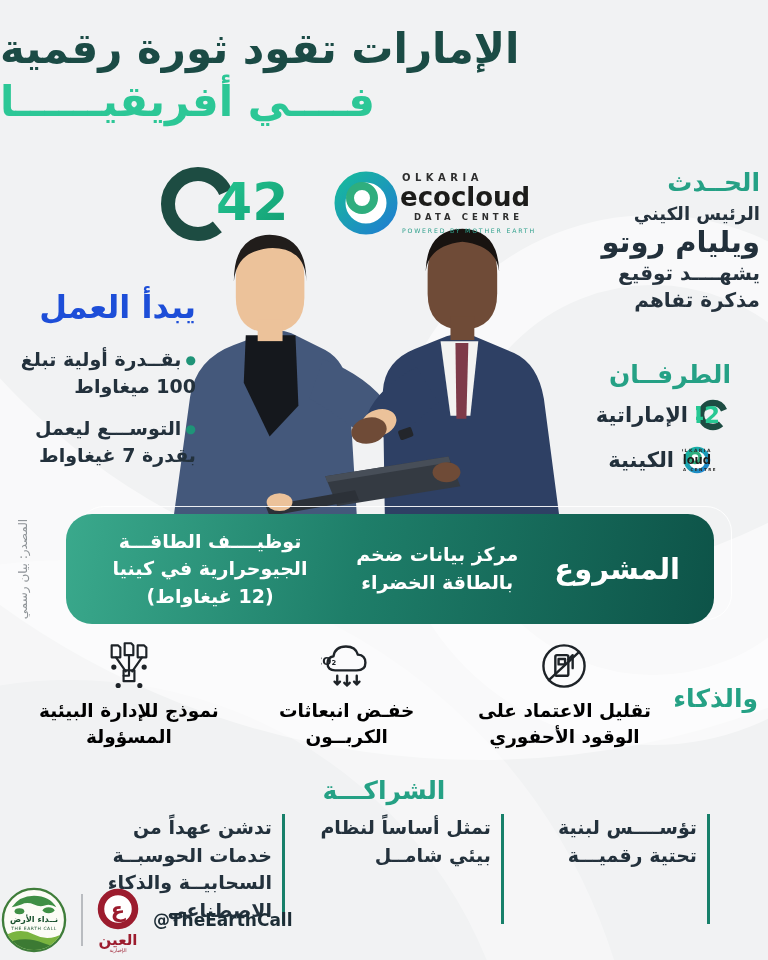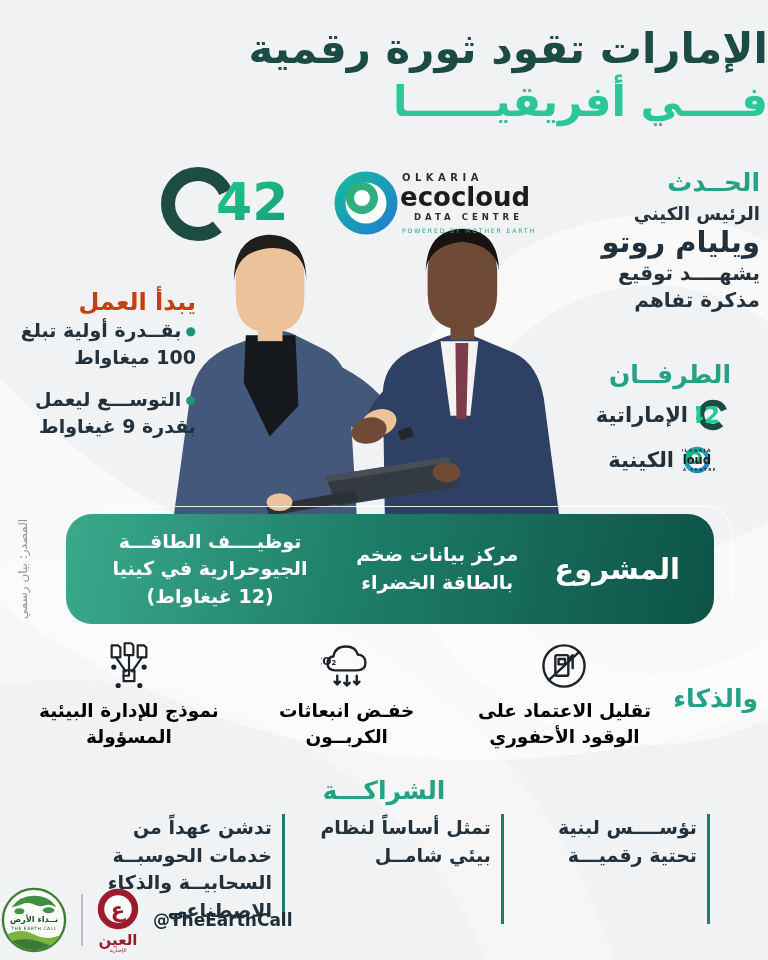--- a/index.html
+++ b/index.html
@@ -5,41 +5,41 @@
   html,body{margin:0;padding:0;background:#e6e7e8;}
   .page{position:relative;width:768px;height:960px;overflow:hidden;background:#f1f2f3;
         font-family:"DejaVu Sans",sans-serif;color:#24323d;}
   
   .arc{position:absolute;border-radius:50%;pointer-events:none;}
   .arc1{width:1300px;height:1300px;border:170px solid rgba(255,255,255,.55);left:-340px;top:-880px;}
   .arc2{width:900px;height:900px;border:120px solid rgba(255,255,255,.35);left:-500px;top:560px;}
   .wm{position:absolute;right:-150px;top:215px;width:390px;height:390px;border-radius:50%;
       border:70px solid rgba(255,255,255,.55);pointer-events:none;}
 
-  .title{position:absolute;top:22px;left:0;right:0;text-align:right;font-weight:800;direction:rtl;padding-left:16px;}
+  .title{position:absolute;top:22px;left:0;right:0;text-align:left;font-weight:800;direction:rtl;}
   .title .l1{font-size:42px;color:#1b4b45;line-height:1.3;}
   .title .l2{font-size:42px;color:#2cc796;line-height:1.2;}
 
   .src{position:absolute;left:-52px;top:562px;width:150px;text-align:center;color:#8d9296;
        font-size:12px;transform:rotate(-90deg);direction:rtl;}
 
   
   .event{position:absolute;right:8px;top:168px;width:174px;direction:rtl;text-align:right;}
   .sec-h{color:#25a185;font-weight:800;font-size:25px;margin-bottom:6px;}
   .event .sub{font-size:18px;font-weight:700;color:#25323d;}
   .event .name{font-size:29px;font-weight:800;color:#22303b;line-height:1.25;}
   .event .ln{font-size:20px;font-weight:700;color:#25323d;line-height:1.35;}
   .parties{position:absolute;right:8px;top:360px;width:180px;direction:rtl;}
   .parties .sec-h{text-align:center;margin-bottom:8px;}
   .prow{display:flex;align-items:center;gap:8px;justify-content:flex-start;margin-bottom:10px;}
   .prow .plabel{font-size:21px;font-weight:800;color:#22303b;}
 
   
   .work{position:absolute;left:4px;top:288px;width:192px;direction:rtl;text-align:right;z-index:4;}
-  .work .sec-h{color:#c2410c;font-size:24px;margin-bottom:1px;}
+  .work .sec-h{color:#1d4ed8;font-size:32px;margin-bottom:20px;}
   .bullet{font-size:19px;font-weight:800;color:#23313c;line-height:1.4;margin-bottom:16px;}
   .bullet::before{content:"● ";color:#1f9478;font-size:12px;vertical-align:2px;}
 
   
   .photo{position:absolute;left:116px;top:202px;width:502px;height:318px;z-index:2;}
   .logo-g42{position:absolute;left:150px;top:160px;z-index:3;}
   .logo-eco{position:absolute;left:332px;top:166px;z-index:3;}
 
   
   .project{position:absolute;left:66px;top:514px;width:648px;height:110px;z-index:5;
@@ -174,21 +174,21 @@
         <text x="58" y="42" font-size="23" font-weight="bold" fill="#1c1c1a" font-family="DejaVu Sans, sans-serif">ecocloud</text>
         <text x="70" y="55" font-size="8" letter-spacing="3" fill="#2e2e2e" font-weight="bold" font-family="DejaVu Sans, sans-serif">DATA CENTRE</text>
       </svg>
       <span class="plabel">الكينية</span>
     </div>
   </div>
 
   <div class="work">
     <div class="sec-h">يبدأ العمل</div>
     <div class="bullet">بقــدرة أولية تبلغ 100 ميغاواط</div>
-    <div class="bullet">التوســـع ليعمل بقدرة 9 غيغاواط</div>
+    <div class="bullet">التوســـع ليعمل بقدرة 7 غيغاواط</div>
   </div>
 
   <div class="project-outline"></div>
   <div class="project">
     <div class="ph">المشروع</div>
     <div class="pi pi1">مركز بيانات ضخم بالطاقة الخضراء</div>
     <div class="pi pi2">توظيــــف الطاقـــة الجيوحرارية في كينيا (12 غيغاواط)</div>
   </div>
 
   <div class="benefits">

